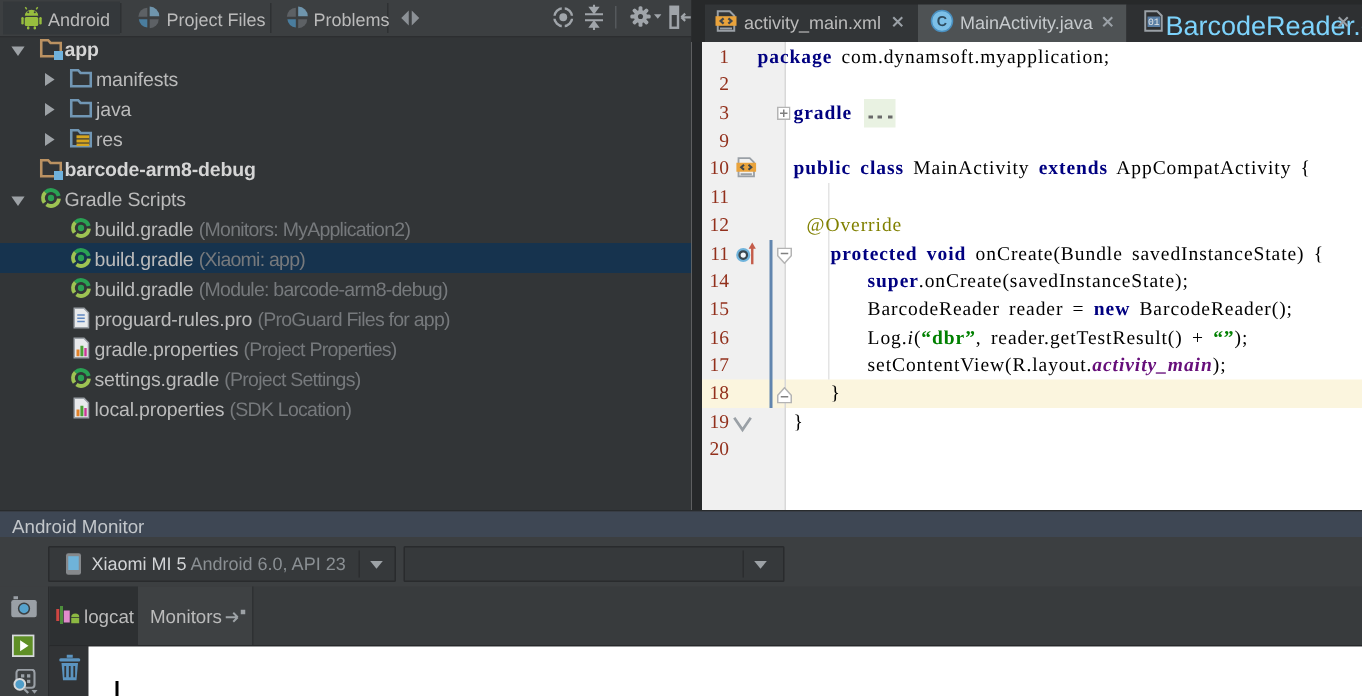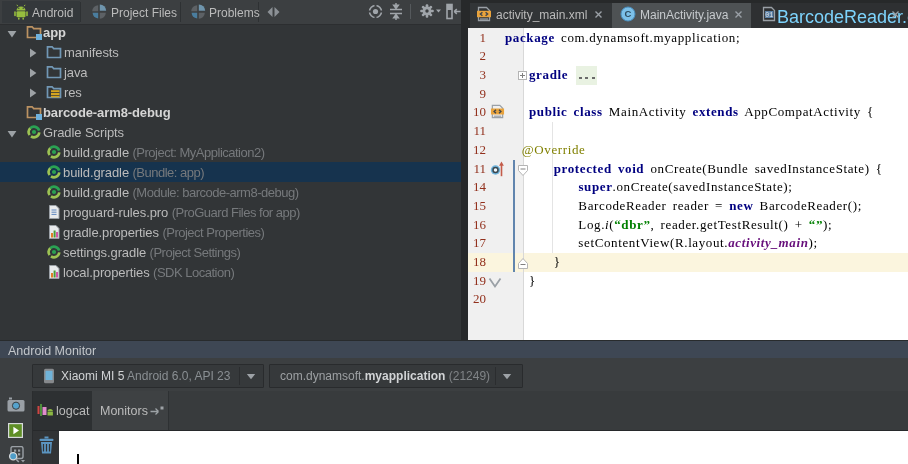--- a/index.html
+++ b/index.html
@@ -223,28 +223,28 @@
       <use href="#i-gradle"></use>
     </svg>
   </div>
 <div class="a tree" style="left:43px;top:125px">Gradle Scripts</div>
 
 <div class="a" style="left:46px;top:144px">
     <svg width="16" height="16">
       <use href="#i-gradle"></use>
     </svg>
   </div>
-<div class="a tree" style="left:63px;top:145px">build.gradle <span class="dim">(Project: MyApplication2)</span></div>
+<div class="a tree" style="left:63px;top:145px">build.gradle <span class="dim">(Monitors: MyApplication2)</span></div>
 
 <div class="a" style="left:46px;top:164px">
     <svg width="16" height="16">
       <use href="#i-gradle"></use>
     </svg>
   </div>
-<div class="a tree" style="left:63px;top:165px">build.gradle <span class="dim">(Bundle: app)</span></div>
+<div class="a tree" style="left:63px;top:165px">build.gradle <span class="dim">(Xiaomi: app)</span></div>
 
 <div class="a" style="left:46px;top:184px">
     <svg width="16" height="16">
       <use href="#i-gradle"></use>
     </svg>
   </div>
 <div class="a tree" style="left:63px;top:185px">build.gradle <span class="dim">(Module: barcode-arm8-debug)</span></div>
 
 <div class="a" style="left:46px;top:204px">
     <svg width="16" height="16">
@@ -394,21 +394,21 @@
     </svg>
 </div>
 
 <div class="a code" style="left:505px;top:28.65px"><span class="k">package</span> com.dynamsoft.myapplication;</div>
 <div class="a" style="left:576px;top:65.5px;width:21px;height:19px;background:#e9f2e2"></div>
 <div class="a" style="left:578.5px;top:76.5px;width:3px;height:2px;background:#6a6a6a"></div>
 <div class="a" style="left:585px;top:76.5px;width:3px;height:2px;background:#6a6a6a"></div>
 <div class="a" style="left:591.5px;top:76.5px;width:3px;height:2px;background:#6a6a6a"></div>
 <div class="a code" style="left:529px;top:66.05px"><span class="k">gradle</span></div>
 <div class="a code" style="left:529px;top:103.45px"><span class="k">public class</span> MainActivity <span class="k">extends</span> AppCompatActivity {</div>
-<div class="a code" style="left:497px;top:140.85px">    <span class="ann">@Override</span></div>
+<div class="a code" style="left:513px;top:140.85px">    <span class="ann">@Override</span></div>
 <div class="a code" style="left:529px;top:159.55px">    <span class="k">protected void</span> onCreate(Bundle savedInstanceState) {</div>
 <div class="a code" style="left:529px;top:178.25px">        <span class="k">super</span>.onCreate(savedInstanceState);</div>
 <div class="a code" style="left:529px;top:196.95px">        BarcodeReader reader = <span class="k">new</span> BarcodeReader();</div>
 <div class="a code" style="left:529px;top:215.65px">        Log.<span class="it">i</span>(<span class="s">“dbr”</span>, reader.getTestResult() + <span class="s">“”</span>);</div>
 <div class="a code" style="left:529px;top:234.35px">        setContentView(R.layout.<span class="fld">activity_main</span>);</div>
 <div class="a code" style="left:529px;top:253.05px">    }</div>
 <div class="a code" style="left:529px;top:271.75px">}</div>
 
 <div class="a" style="left:0;top:340px;width:908px;height:124px;background:#3c3f41">
   <div class="a" style="left:0;top:0;width:908px;height:1px;background:#282b2d"></div>
@@ -425,21 +425,20 @@
     <div class="a" style="left:28px;top:4px;font-size:12px;color:#d2d4d6;white-space:nowrap">Xiaomi MI 5 <span style="color:#8a8f93">Android 6.0, API 23</span></div>
     <div class="a" style="left:206px;top:2px;width:1px;height:18px;background:#2b2d2f"></div>
     <div class="a" style="left:213px;top:8px">
         <svg width="10" height="7">
           <path d="M0.8 1 h8.4 L5 6.2 Z" fill="#9da2a6"></path>
         </svg>
       </div>
   </div>
 
   <div class="a" style="left:269px;top:24px;width:252px;height:22px;background:#36393b;border:1px solid #292b2d;border-radius:1px">
-    <div class="a" style="left:10px;top:4px;font-size:12px;color:#9da0a3;white-space:nowrap">com.dynamsoft.<span style="color:#d2d4d6;font-weight:bold">myapplication</span> <span style="color:#808487">(21249)</span></div>
     <div class="a" style="left:225px;top:2px;width:1px;height:18px;background:#2b2d2f"></div>
     <div class="a" style="left:232px;top:8px">
         <svg width="10" height="7">
           <path d="M0.8 1 h8.4 L5 6.2 Z" fill="#9da2a6"></path>
         </svg>
       </div>
   </div>
 
   <div class="a" style="left:0;top:51px;width:32px;height:73px;background:#3c3f41;border-right:1px solid #2a2c2e"></div>
 

